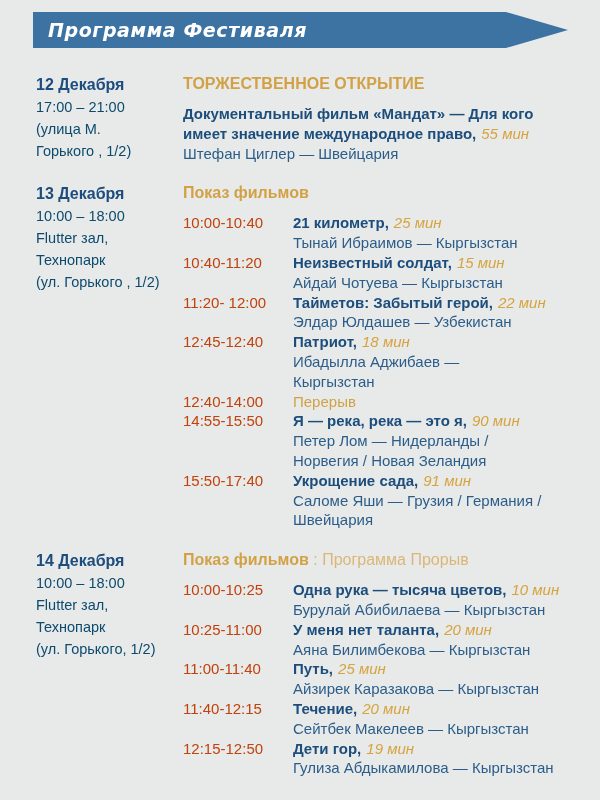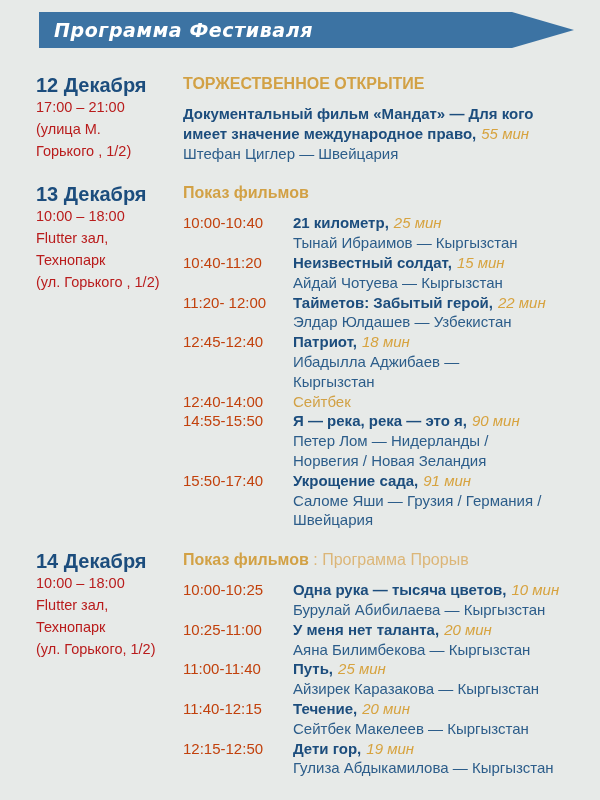--- a/index.html
+++ b/index.html
@@ -6,40 +6,40 @@
   html,body { width:600px; height:800px; }
   body {
     background:#e7eae8;
     font-family:"Liberation Sans", sans-serif;
     color:#2c5d8a;
     overflow:hidden;
   }
   .page { width:600px; height:800px; position:relative; overflow:hidden; }
 
   .banner {
-    position:absolute; top:12px; left:39px;
+    position:absolute; top:12px; left:33px;
     width:535px; height:36px;
     background:#3c73a3;
     clip-path: polygon(0 0, 473px 0, 535px 18px, 473px 36px, 0 36px);
     display:flex; align-items:center;
   }
   .banner-text {
     color:#ffffff;
     font-family:"DejaVu Sans", sans-serif;
     font-style:italic; font-weight:600;
     font-size:19px; letter-spacing:0.6px;
     padding-left:15px;
   }
 
   main { position:absolute; top:48px; left:0; right:0; padding:26px 17px 0 36px; }
 
   .section { display:flex; margin-bottom:20px; }
   .left { width:147px; flex:none; padding-right:4px; }
-  .date { font-size:20px; font-weight:bold; color:#1c4d7d; line-height:22px; }
-  .detail-line { font-size:14.5px; line-height:22px; color:#b91c1c; white-space:nowrap; }
+  .date { font-size:16px; font-weight:bold; color:#1c4d7d; line-height:22px; }
+  .detail-line { font-size:14.5px; line-height:22px; color:#0c4a6e; white-space:nowrap; }
 
   .right { flex:1; min-width:0; }
   .sec-header { font-size:16px; font-weight:bold; color:#d2a145; line-height:20px; margin-bottom:10px; }
   .h-suffix { font-weight:normal; color:#dcb678; }
 
   .intro { font-size:15px; line-height:20px; color:#2c5d8a; }
 
   .rows { font-size:15px; line-height:19.8px; }
   .row { display:flex; }
   .time { width:110px; flex:none; color:#c2410c; }
@@ -119,21 +119,21 @@
               <div class="time">12:45-12:40</div>
               <div class="film">
                 <div class="title-line"><span class="title-text">Патриот,</span><span class="duration">18 мин</span></div>
                 <div class="credit">Ибадылла Аджибаев —</div>
                 <div class="credit">Кыргызстан</div>
               </div>
             </div>
             <div class="row">
               <div class="time">12:40-14:00</div>
               <div class="film">
-                <div class="note">Сейтбек</div>
+                <div class="note">Перерыв</div>
               </div>
             </div>
             <div class="row">
               <div class="time">14:55-15:50</div>
               <div class="film">
                 <div class="title-line"><span class="title-text">Я — река, река — это я,</span><span class="duration">90 мин</span></div>
                 <div class="credit">Петер Лом — Нидерланды /</div>
                 <div class="credit">Норвегия / Новая Зеландия</div>
               </div>
             </div>

